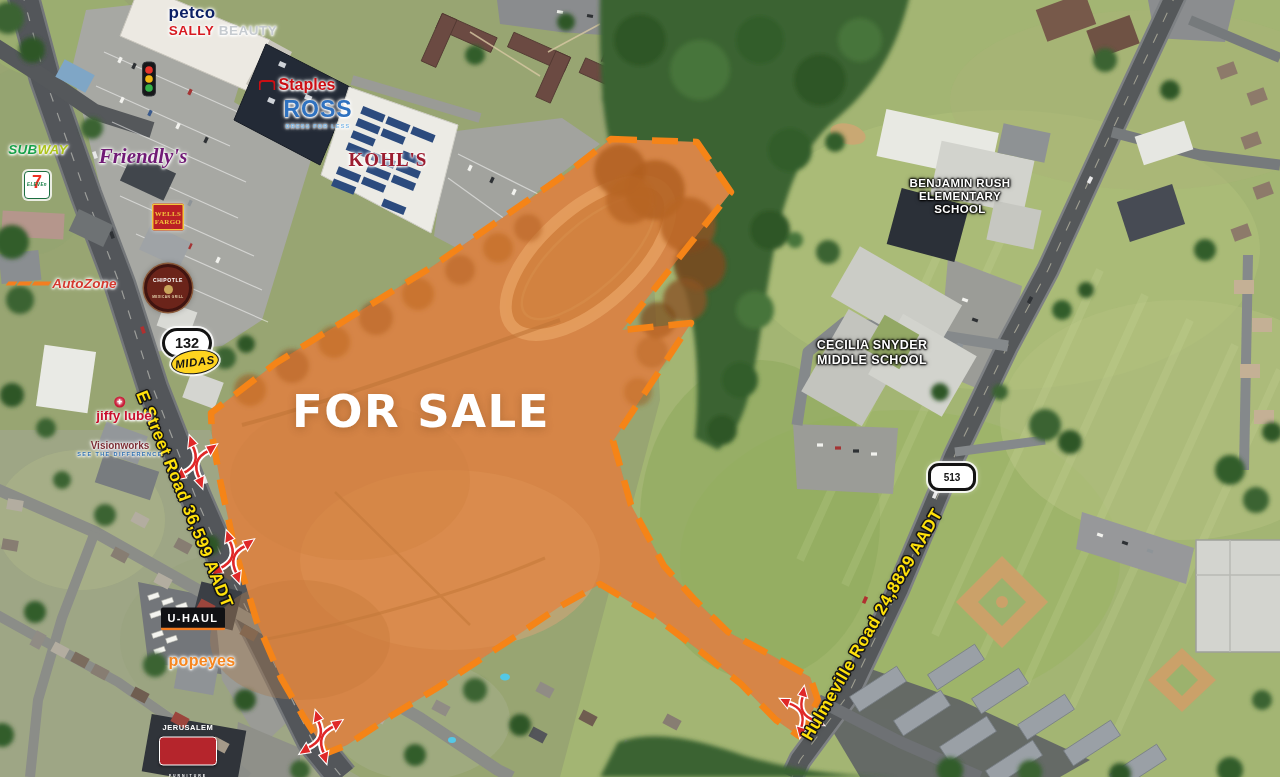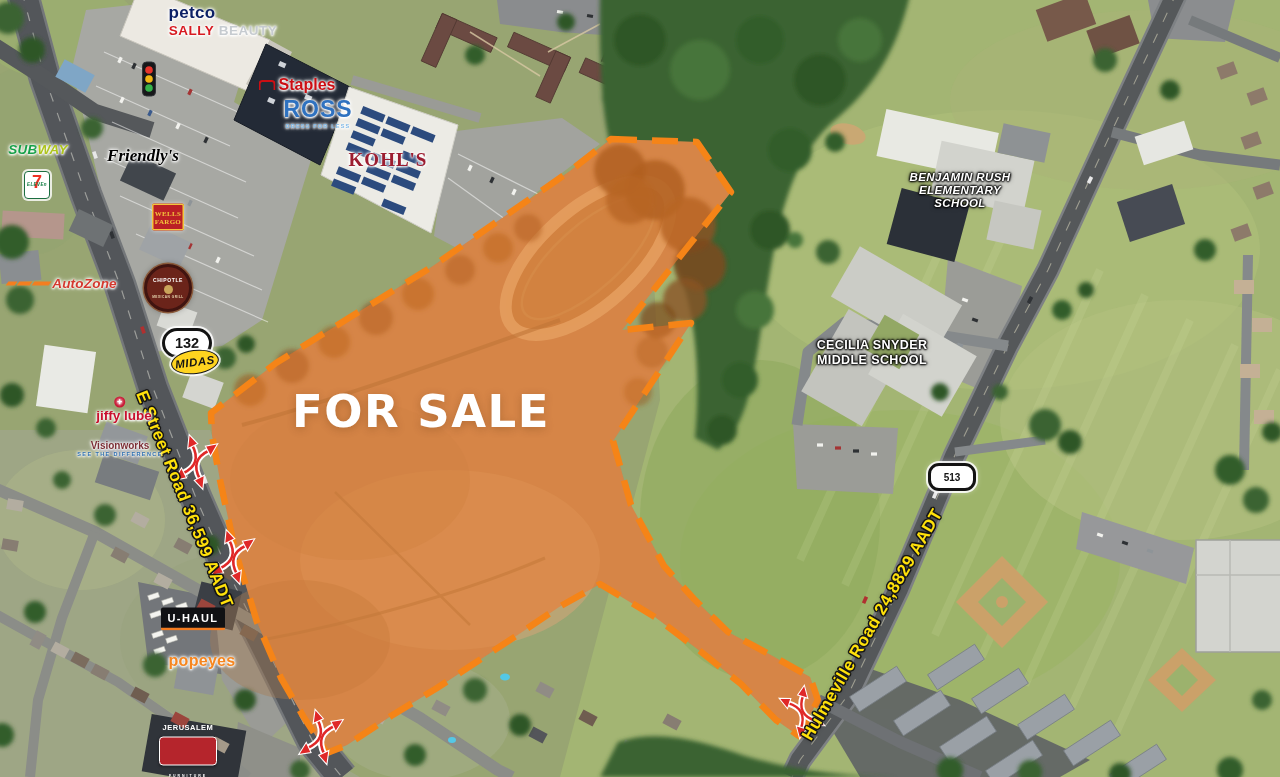--- a/index.html
+++ b/index.html
@@ -34,21 +34,21 @@
   .staple-icon{display:inline-block;width:13px;height:8px;border:2.5px solid #cc0e13;border-bottom:none;border-radius:4px 4px 0 0;margin-right:3px;}
   .ross{font-size:23px;font-weight:800;color:#2f72c0;letter-spacing:1px;}
   .rossTag{font-size:5.5px;font-weight:700;color:#7db8e8;letter-spacing:1.2px;}
   .kohls{font-family:"Liberation Serif",serif;font-size:19px;font-weight:700;color:#9c1d30;letter-spacing:1px;padding-left:8px;}
   .subway{font-style:italic;font-weight:800;font-size:13.5px;letter-spacing:.2px;}
   .subway .p1{color:#17a049;} .subway .p2{color:#aec41d;}
   .sevel{width:24px;height:26px;background:#fff;border-radius:4px;border:1px solid #1c6e41;position:relative;
     box-shadow:0 0 0 2px rgba(255,255,255,.8);display:block;}
   .sevel .seven{position:absolute;left:0;right:0;top:0px;text-align:center;font-weight:800;font-size:18px;color:#ee3124;}
   .sevel .elev{position:absolute;left:0;right:0;top:10px;text-align:center;font-weight:800;font-style:italic;font-size:4.5px;color:#0b7a3e;letter-spacing:.4px;}
-  .friendlys{font-family:"Liberation Serif",serif;font-style:italic;font-weight:700;font-size:17px;color:#000000;}
+  .friendlys{font-family:"Liberation Serif",serif;font-style:italic;font-weight:700;font-size:21px;color:#701a75;}
   .wf{width:32px;height:27px;background:#bb2025;box-shadow:inset 0 0 0 1.5px #f3c53c,0 0 4px rgba(255,255,255,.5);
     display:flex;flex-direction:column;align-items:center;justify-content:center;border-radius:2px;}
   .wf div{font-family:"Liberation Serif",serif;font-weight:700;font-size:7px;line-height:8px;color:#f3c53c;letter-spacing:.3px;}
   .az{display:flex;align-items:center;}
   .az .stripe{display:inline-block;height:3.5px;background:#f37e20;transform:skewX(-35deg);margin-right:2px;}
   .az .t{font-style:italic;font-weight:800;font-size:13.5px;color:#d4392f;letter-spacing:.2px;}
   .chip{width:42px;height:42px;border-radius:50%;background:#6b241a;border:3px solid #401410;
     box-shadow:0 0 0 1.5px #8a5a3a,0 0 6px rgba(0,0,0,.4);display:flex;flex-direction:column;align-items:center;justify-content:center;}
   .chip .n{font-size:5px;font-weight:800;color:#fff;letter-spacing:.6px;}
   .chip .pep{width:9px;height:9px;border-radius:50%;background:#caa45a;margin:1.5px 0;}
@@ -578,21 +578,21 @@
   <div class="roadlbl" style="left:150px;top:388px;transform:rotate(68deg);">E Street Road 36,599 AADT</div>
   <div class="roadlbl" style="left:798px;top:734px;transform:rotate(-60deg);">Hulmeville Road 24,8829 AADT</div>
 
   <div class="lbl shield s132" style="left:139px;top:343px;margin-left:48px;">
     <span>132</span>
   </div>
   <div class="lbl shield s513" style="left:952px;top:477px;">
     <span>513</span>
   </div>
 
-  <div class="lbl school br outlineDark" style="left:960px;top:191px;font-style:italic;">
+  <div class="lbl school br outlineDark" style="left:960px;top:197px;">
     <div>BENJAMIN RUSH</div>
     <div>ELEMENTARY</div>
     <div>SCHOOL</div>
   </div>
   <div class="lbl school cs outlineDark" style="left:872px;top:353px;">
     <div>CECILIA SNYDER</div>
     <div>MIDDLE SCHOOL</div>
   </div>
 
   <div class="lbl petco glow" style="left:192px;top:13px;">petco</div>

